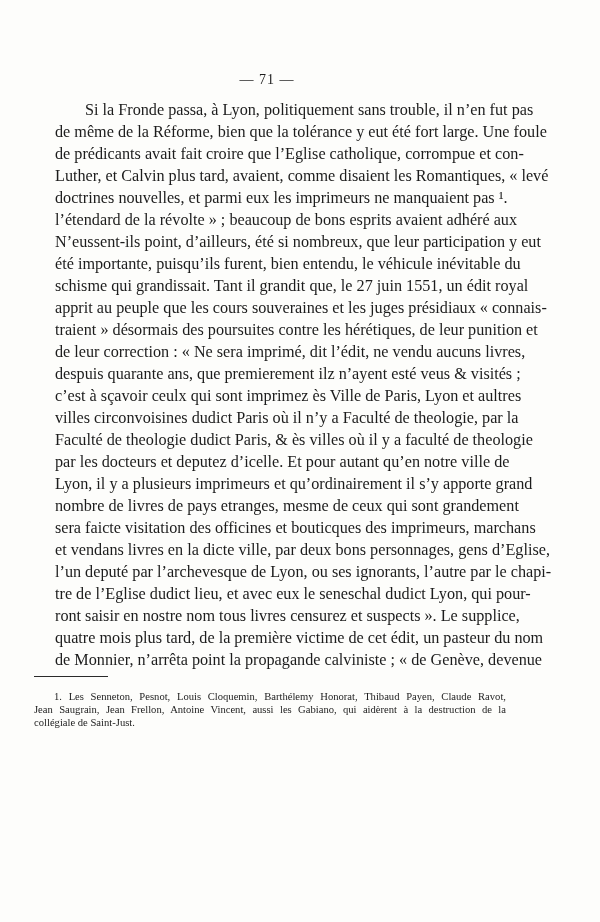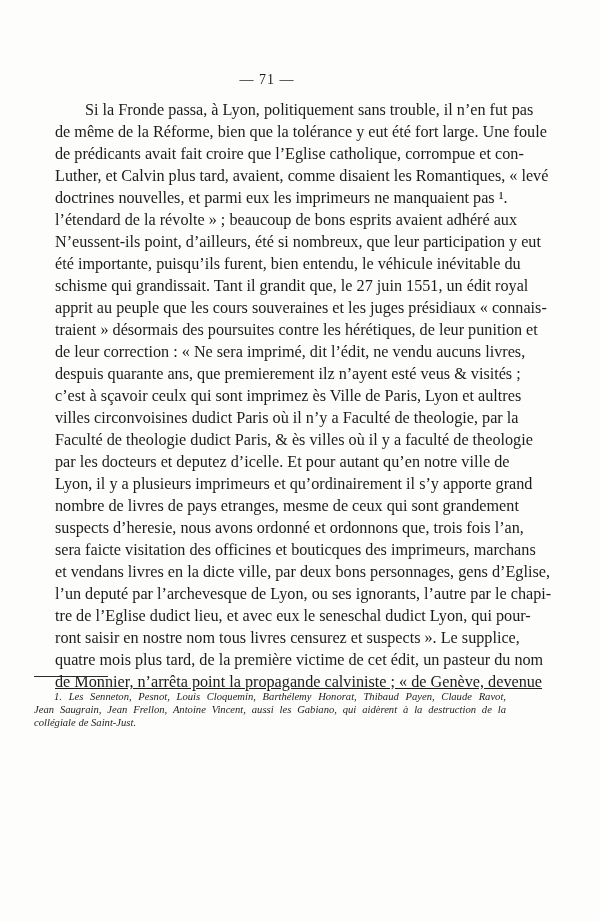--- a/index.html
+++ b/index.html
@@ -16,32 +16,32 @@
   }
   .body-text {
     position: absolute; top: 99px; left: 34px; width: 472px;
   }
   .line {
     display: block; height: 22px; line-height: 22px;
     font-size: 16.2px; white-space: nowrap;
     text-align: justify; text-align-last: justify; margin-left: 21px;
   }
   .line.first { padding-left: 30px; }
-  .line.last { text-align-last: justify; text-decoration: underline; }
+  .line.last { text-align-last: justify; }
   .rule {
     position: absolute; top: 676px; left: 34px; width: 74px;
     height: 0; border-top: 1px solid #2a2a2a;
   }
   .footnote {
     position: absolute; top: 690px; left: 34px; width: 472px;
   }
   .fn-line {
     display: block; height: 13px; line-height: 13px;
     font-size: 10.6px; white-space: nowrap;
-    text-align: justify; text-align-last: justify; font-style: italic;
+    text-align: justify; text-align-last: justify;
   }
   .fn-line.first { padding-left: 20px; }
   .fn-line.end { text-align-last: left; }
 </style>
 </head>
 <body>
 
 <div>
   <div class="page-number">— 71 —</div>
 
@@ -58,21 +58,20 @@
     <span class="line">apprit au peuple que les cours souveraines et les juges présidiaux « connais-</span>
     <span class="line">traient » désormais des poursuites contre les hérétiques, de leur punition et</span>
     <span class="line">de leur correction : « Ne sera imprimé, dit l’édit, ne vendu aucuns livres,</span>
     <span class="line">despuis quarante ans, que premierement ilz n’ayent esté veus &amp; visités ;</span>
     <span class="line">c’est à sçavoir ceulx qui sont imprimez ès Ville de Paris, Lyon et aultres</span>
     <span class="line">villes circonvoisines dudict Paris où il n’y a Faculté de theologie, par la</span>
     <span class="line">Faculté de theologie dudict Paris, &amp; ès villes où il y a faculté de theologie</span>
     <span class="line">par les docteurs et deputez d’icelle. Et pour autant qu’en notre ville de</span>
     <span class="line">Lyon, il y a plusieurs imprimeurs et qu’ordinairement il s’y apporte grand</span>
     <span class="line">nombre de livres de pays etranges, mesme de ceux qui sont grandement</span>
-    <span class="line">suspects d’heresie, nous avons ordonné et ordonnons que, trois fois l’an,</span>
     <span class="line">sera faicte visitation des officines et bouticques des imprimeurs, marchans</span>
     <span class="line">et vendans livres en la dicte ville, par deux bons personnages, gens d’Eglise,</span>
     <span class="line">l’un deputé par l’archevesque de Lyon, ou ses ignorants, l’autre par le chapi-</span>
     <span class="line">tre de l’Eglise dudict lieu, et avec eux le seneschal dudict Lyon, qui pour-</span>
     <span class="line">ront saisir en nostre nom tous livres censurez et suspects ». Le supplice,</span>
     <span class="line">quatre mois plus tard, de la première victime de cet édit, un pasteur du nom</span>
     <span class="line last">de Monnier, n’arrêta point la propagande calviniste ; « de Genève, devenue</span>
   </div>
 
   <div class="rule"></div>

